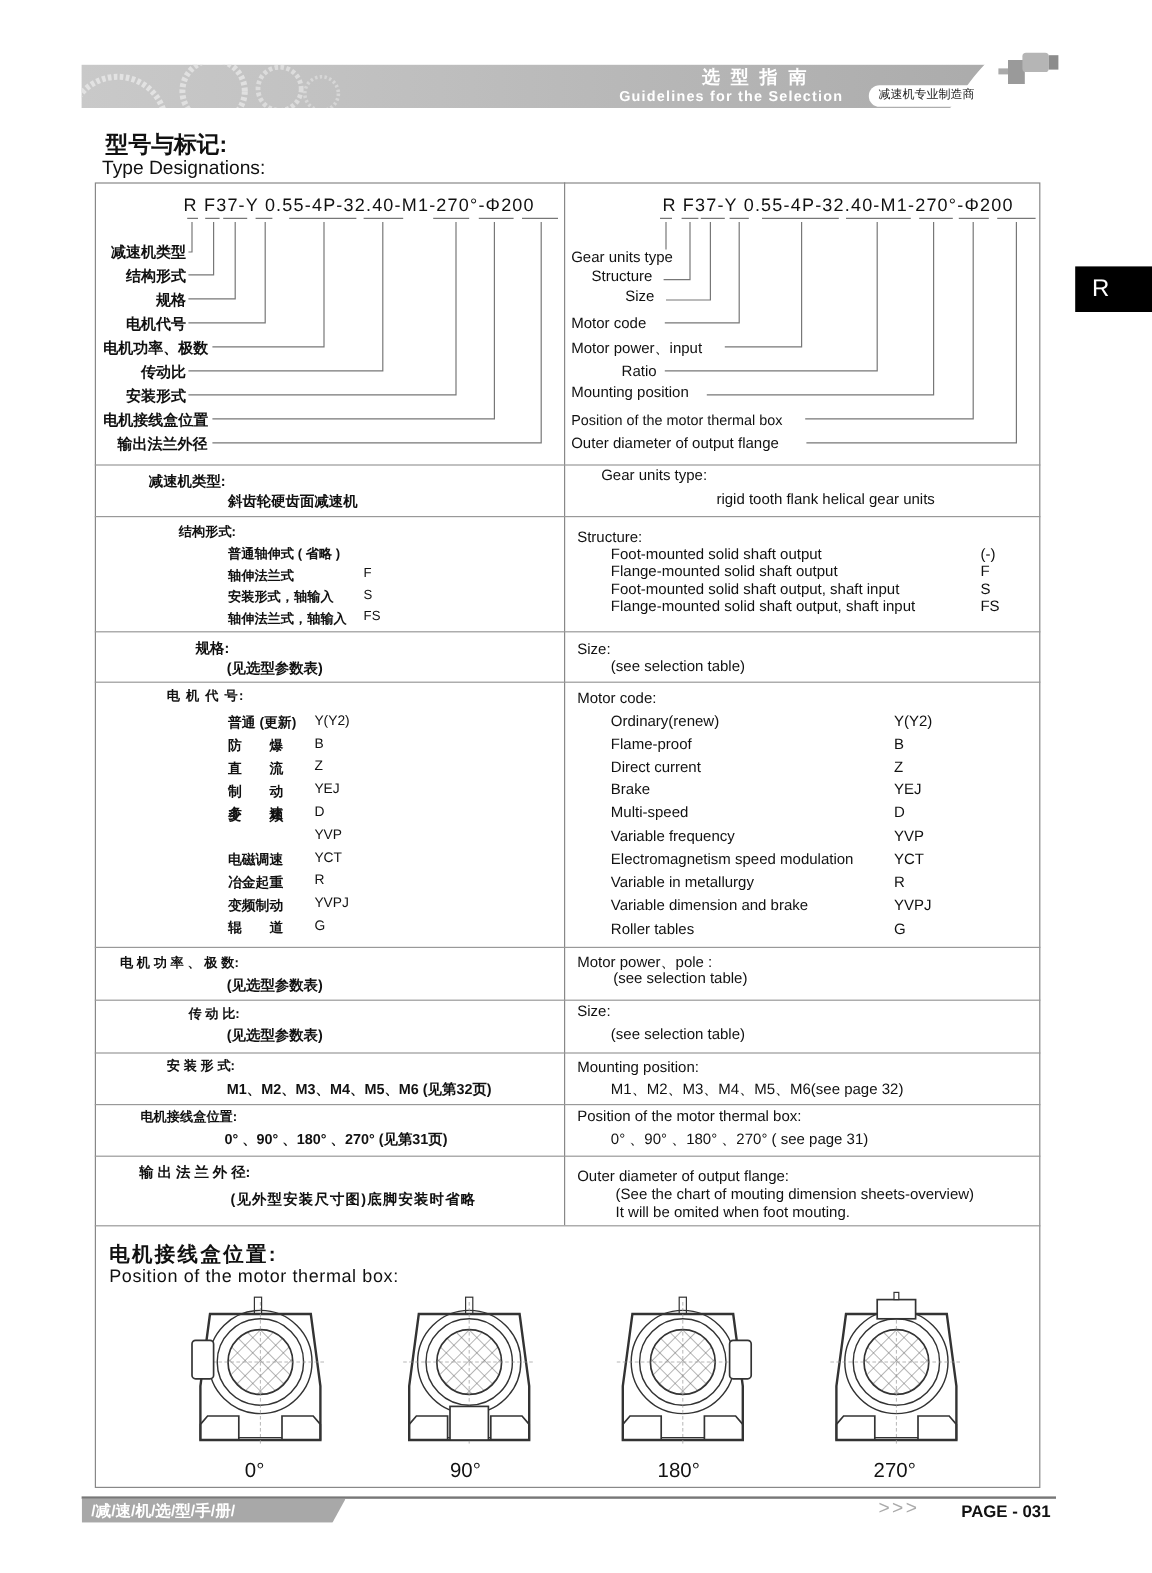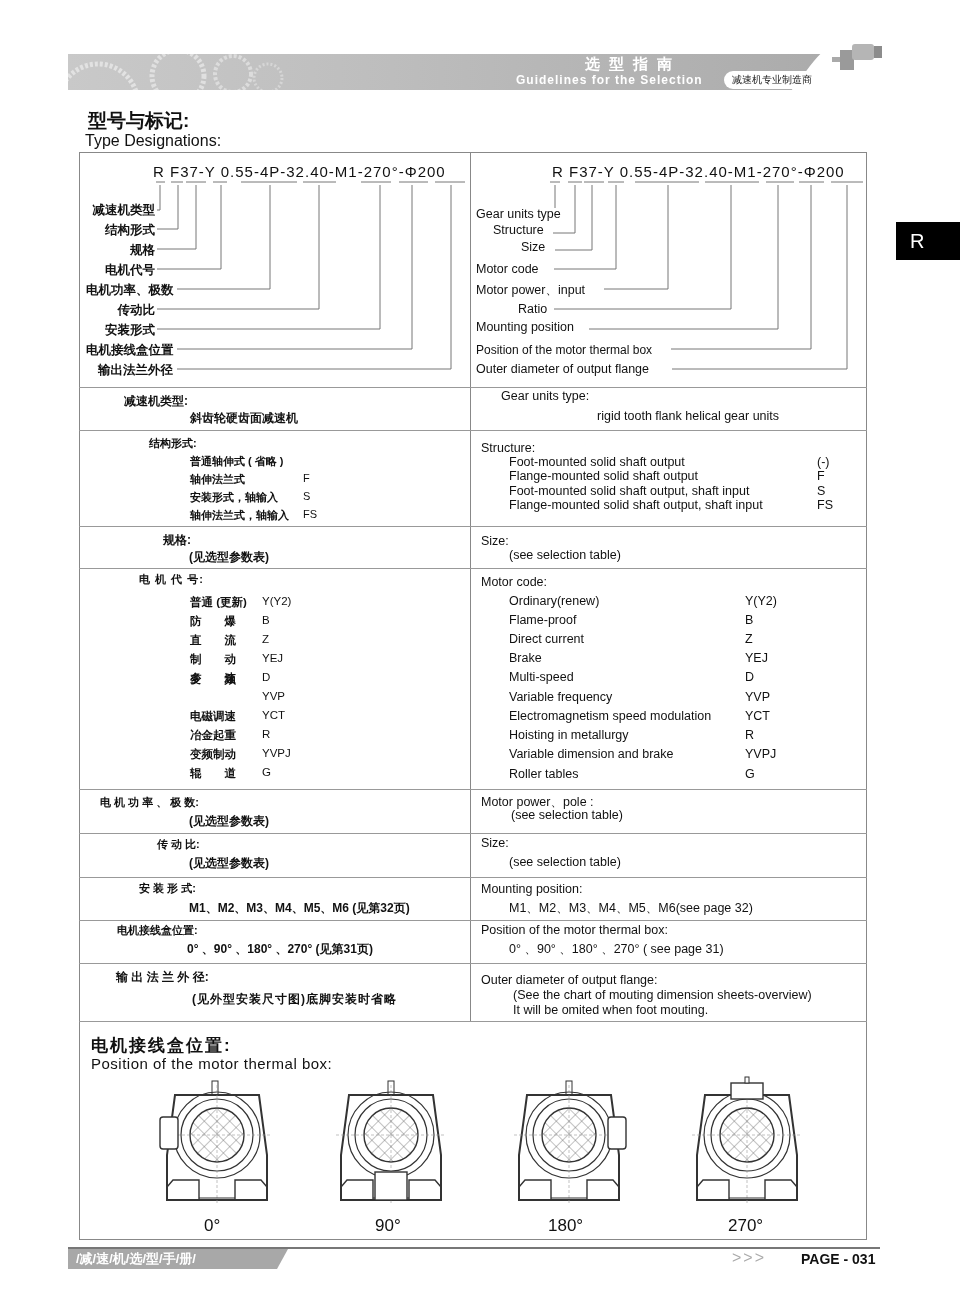--- a/index.html
+++ b/index.html
@@ -180,21 +180,21 @@
 <div class="t" style="left:509px;top:690px">Variable frequency</div>
 <div class="t" style="left:745px;top:690px">YVP</div>
 
 <div class="t b" style="left:190px;top:709px;font-size:11.5px">电磁调速</div>
 <div class="t" style="left:262px;top:709px;font-size:11.5px">YCT</div>
 <div class="t" style="left:509px;top:709px">Electromagnetism speed modulation</div>
 <div class="t" style="left:745px;top:709px">YCT</div>
 
 <div class="t b" style="left:190px;top:728px;font-size:11.5px">冶金起重</div>
 <div class="t" style="left:262px;top:728px;font-size:11.5px">R</div>
-<div class="t" style="left:509px;top:728px">Hoisting in metallurgy</div>
+<div class="t" style="left:509px;top:728px">Variable in metallurgy</div>
 <div class="t" style="left:745px;top:728px">R</div>
 
 <div class="t b" style="left:190px;top:747px;font-size:11.5px">变频制动</div>
 <div class="t" style="left:262px;top:747px;font-size:11.5px">YVPJ</div>
 <div class="t" style="left:509px;top:747px">Variable dimension and brake</div>
 <div class="t" style="left:745px;top:747px">YVPJ</div>
 
 <div class="t b" style="left:190px;top:766px;font-size:11.5px">辊　　道</div>
 <div class="t" style="left:262px;top:766px;font-size:11.5px">G</div>
 <div class="t" style="left:509px;top:767px">Roller tables</div>

